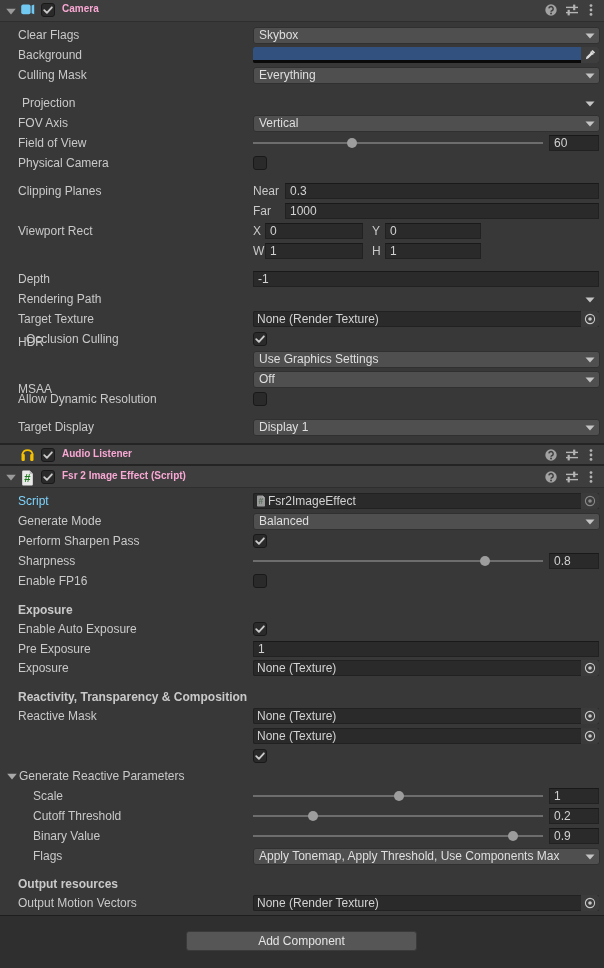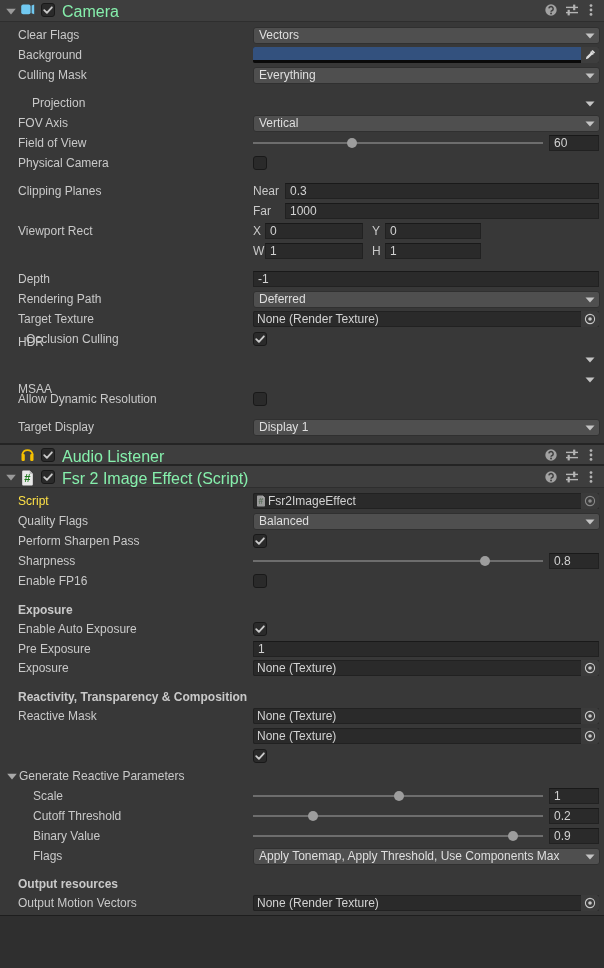--- a/index.html
+++ b/index.html
@@ -1,21 +1,21 @@
 <!DOCTYPE html>
 <html><head><meta charset="utf-8"><style>
 html,body{margin:0;padding:0;}
 body{width:604px;height:968px;background:#383838;font-family:"Liberation Sans",sans-serif;font-size:12px;color:#c9c9c9;overflow:hidden;}
 .abs{position:absolute;}
 #root{position:relative;width:604px;height:968px;background:#383838;}
 .hdr{position:absolute;left:0;width:604px;background:#3e3e3e;}
-.htitle{position:absolute;left:62px;font-weight:normal;color:#86efac;font-size:16px;}
+.htitle{position:absolute;left:62px;font-weight:bold;color:#f9a8d4;font-size:10px;}
 .lbl{position:absolute;height:16px;line-height:16px;color:#c9c9c9;white-space:nowrap;}
 .bold{font-weight:bold;}
-.dis{color:#fde047;}
+.dis{color:#7dd3fc;}
 .dd{position:absolute;left:253px;width:340px;height:15px;background:#4f4f4f;border:1px solid #303030;border-radius:3px;line-height:15px;color:#dfdfdf;padding-left:5px;box-sizing:content-box;white-space:nowrap;overflow:hidden;}
 .inp{position:absolute;height:14px;background:#2a2a2a;border:1px solid #212121;border-top-color:#191919;border-radius:0;line-height:14px;color:#d2d2d2;padding-left:4px;white-space:nowrap;}
 .obj{position:absolute;height:16px;background:#2a2a2a;border-radius:2px;box-shadow:inset 0 0 0 1px #212121;color:#d2d2d2;line-height:16px;white-space:nowrap;overflow:hidden;}
 .objbtn{position:absolute;right:0;top:0;width:18px;height:16px;background:#3b3b3b;border-radius:0 2px 2px 0;}
 .chk{position:absolute;width:12px;height:12px;background:#2a2a2a;border:1px solid #191919;border-radius:3px;}
 .track{position:absolute;height:2px;background:#6d6d6d;}
 .knob{position:absolute;width:10px;height:10px;border-radius:50%;background:#9d9d9d;}
 .sep{position:absolute;left:0;width:604px;background:#242424;}
 </style></head><body>
 <div id="root">
@@ -46,40 +46,40 @@
       </g>
       <rect x="8.1" y="1.6" width="2.2" height="5.6" fill="#b4b4b4"></rect>
       <rect x="2.6" y="6.8" width="2.2" height="5.6" fill="#b4b4b4"></rect>
     </svg>
     <svg class="abs" style="left:588px;top:3px" width="6" height="14" viewBox="0 0 6 14">
       <circle cx="3" cy="2.6" r="1.4" fill="#b4b4b4"></circle>
       <circle cx="3" cy="7" r="1.4" fill="#b4b4b4"></circle>
       <circle cx="3" cy="11.4" r="1.4" fill="#b4b4b4"></circle>
     </svg>
 <div class="lbl " style="left:18px;top:27px">Clear Flags</div>
-<div class="dd" style="top:27px">Vectors</div>
+<div class="dd" style="top:27px">Skybox</div>
 <svg class="abs" style="left:585px;top:33px" width="10" height="6" viewBox="0 0 10 6">
       <path d="M0.5 0.5 H9.5 L5 5.5 Z" fill="#c4c4c4"></path>
     </svg>
 <div class="lbl " style="left:18px;top:47px">Background</div>
 <div class="abs" style="left:253px;top:47px;width:346px;height:16px;border-radius:2px;overflow:hidden;box-shadow:inset 0 0 0 1px #212121">
 <div class="abs" style="left:0;top:0;width:328px;height:13px;background:#33517e"></div>
 <div class="abs" style="left:0;top:13px;width:328px;height:3px;background:#0a0a0a"></div>
 <div class="abs" style="left:328px;top:0;width:18px;height:16px;background:#3e3e3e"></div>
 <svg class="abs" style="left:331px;top:2px" width="12" height="12" viewBox="0 0 12 12">
         <path d="M7.2 2.1 L9.9 4.8 L8.8 5.9 L8.3 5.4 L4.2 9.5 L1.8 10.2 L2.5 7.8 L6.6 3.7 L6.1 3.2 Z" fill="#dcdcdc"></path>
         <path d="M8.6 0.9 L11.1 3.4 L9.9 4.6 L7.4 2.1 Z" fill="#dcdcdc"></path>
       </svg>
 </div>
 <div class="lbl " style="left:18px;top:67px">Culling Mask</div>
 <div class="dd" style="top:67px">Everything</div>
 <svg class="abs" style="left:585px;top:73px" width="10" height="6" viewBox="0 0 10 6">
       <path d="M0.5 0.5 H9.5 L5 5.5 Z" fill="#c4c4c4"></path>
     </svg>
-<div class="lbl " style="left:32px;top:95px">Projection</div>
+<div class="lbl " style="left:22px;top:95px">Projection</div>
 <svg class="abs" style="left:585px;top:101px" width="10" height="6" viewBox="0 0 10 6">
       <path d="M0.5 0.5 H9.5 L5 5.5 Z" fill="#c4c4c4"></path>
     </svg>
 <div class="lbl " style="left:18px;top:115px">FOV Axis</div>
 <div class="dd" style="top:115px">Vertical</div>
 <svg class="abs" style="left:585px;top:121px" width="10" height="6" viewBox="0 0 10 6">
       <path d="M0.5 0.5 H9.5 L5 5.5 Z" fill="#c4c4c4"></path>
     </svg>
 <div class="lbl " style="left:18px;top:135px">Field of View</div>
 <div class="track" style="left:253px;top:142px;width:290px"></div>
@@ -97,45 +97,46 @@
 <div class="inp" style="left:265px;top:223px;width:92px;padding-left:4px">0</div>
 <div class="lbl " style="left:372px;top:223px">Y</div>
 <div class="inp" style="left:385px;top:223px;width:90px;padding-left:4px">0</div>
 <div class="lbl " style="left:253px;top:243px">W</div>
 <div class="inp" style="left:265px;top:243px;width:92px;padding-left:4px">1</div>
 <div class="lbl " style="left:372px;top:243px">H</div>
 <div class="inp" style="left:385px;top:243px;width:90px;padding-left:4px">1</div>
 <div class="lbl " style="left:18px;top:271px">Depth</div>
 <div class="inp" style="left:253px;top:271px;width:340px;padding-left:4px">-1</div>
 <div class="lbl " style="left:18px;top:291px">Rendering Path</div>
-<div class="dd" style="top:291px">Deferred</div>
 <svg class="abs" style="left:585px;top:297px" width="10" height="6" viewBox="0 0 10 6">
       <path d="M0.5 0.5 H9.5 L5 5.5 Z" fill="#c4c4c4"></path>
     </svg>
 <div class="lbl " style="left:18px;top:311px">Target Texture</div>
 <div class="obj" style="left:253px;top:311px;width:346px">
       <div style="position:relative;width:100%;height:100%">
         <span style="position:absolute;left:4px;top:0;">None (Render Texture)</span>
         <div class="objbtn"></div>
       </div>
     </div>
 <svg class="abs" style="left:583px;top:312px" width="14" height="14" viewBox="0 0 14 14">
       <circle cx="7" cy="7" r="4.6" fill="none" stroke="#c8c8c8" stroke-width="1.1"></circle>
       <circle cx="7" cy="7" r="1.8" fill="#c8c8c8"></circle>
     </svg>
 <div class="lbl " style="left:26px;top:331px">Occlusion Culling</div>
 <div class="chk" style="left:253px;top:332px"></div>
 <svg class="abs" style="left:253px;top:332px" width="14" height="14" viewBox="0 0 14 14">
       <path d="M3.2 7.2 L5.9 9.9 L10.9 4.3" fill="none" stroke="#c9c9c9" stroke-width="1.8" stroke-linecap="round" stroke-linejoin="round"></path>
     </svg>
 <div class="lbl " style="left:18px;top:334px">HDR</div>
+<div class="dd" style="top:351px">Use Graphics Settings</div>
 <svg class="abs" style="left:585px;top:357px" width="10" height="6" viewBox="0 0 10 6">
       <path d="M0.5 0.5 H9.5 L5 5.5 Z" fill="#c4c4c4"></path>
     </svg>
 <div class="lbl " style="left:18px;top:381px">MSAA</div>
+<div class="dd" style="top:371px">Off</div>
 <svg class="abs" style="left:585px;top:377px" width="10" height="6" viewBox="0 0 10 6">
       <path d="M0.5 0.5 H9.5 L5 5.5 Z" fill="#c4c4c4"></path>
     </svg>
 <div class="lbl " style="left:18px;top:391px">Allow Dynamic Resolution</div>
 <div class="chk" style="left:253px;top:392px"></div>
 <div class="lbl " style="left:18px;top:419px">Target Display</div>
 <div class="dd" style="top:419px">Display 1</div>
 <svg class="abs" style="left:585px;top:425px" width="10" height="6" viewBox="0 0 10 6">
       <path d="M0.5 0.5 H9.5 L5 5.5 Z" fill="#c4c4c4"></path>
     </svg>
@@ -212,21 +213,21 @@
           <path d="M8 0.5 L11 3.5 H8 Z" fill="#b5b5b5"></path>
           <text x="5.8" y="11.6" font-size="10.5" font-weight="bold" fill="#5a6e5a" text-anchor="middle" font-family="Liberation Sans,sans-serif">#</text>
         </svg>
         <div class="objbtn"></div>
       </div>
     </div>
 <svg class="abs" style="left:583px;top:494px" width="14" height="14" viewBox="0 0 14 14">
       <circle cx="7" cy="7" r="4.6" fill="none" stroke="#8a8a8a" stroke-width="1.1"></circle>
       <circle cx="7" cy="7" r="1.8" fill="#8a8a8a"></circle>
     </svg>
-<div class="lbl " style="left:18px;top:513px">Quality Flags</div>
+<div class="lbl " style="left:18px;top:513px">Generate Mode</div>
 <div class="dd" style="top:513px">Balanced</div>
 <svg class="abs" style="left:585px;top:519px" width="10" height="6" viewBox="0 0 10 6">
       <path d="M0.5 0.5 H9.5 L5 5.5 Z" fill="#c4c4c4"></path>
     </svg>
 <div class="lbl " style="left:18px;top:533px">Perform Sharpen Pass</div>
 <div class="chk" style="left:253px;top:534px"></div>
 <svg class="abs" style="left:253px;top:534px" width="14" height="14" viewBox="0 0 14 14">
       <path d="M3.2 7.2 L5.9 9.9 L10.9 4.3" fill="none" stroke="#c9c9c9" stroke-width="1.8" stroke-linecap="round" stroke-linejoin="round"></path>
     </svg>
 <div class="lbl " style="left:18px;top:553px">Sharpness</div>
@@ -308,12 +309,13 @@
         <span style="position:absolute;left:4px;top:0;">None (Render Texture)</span>
         <div class="objbtn"></div>
       </div>
     </div>
 <svg class="abs" style="left:583px;top:896px" width="14" height="14" viewBox="0 0 14 14">
       <circle cx="7" cy="7" r="4.6" fill="none" stroke="#c8c8c8" stroke-width="1.1"></circle>
       <circle cx="7" cy="7" r="1.8" fill="#c8c8c8"></circle>
     </svg>
 <div class="sep" style="top:915px;height:1px;background:#1e1e1e"></div>
 <div class="abs" style="left:0;top:916px;width:604px;height:52px;background:#2f2f2f"></div>
+<div class="abs" style="left:186px;top:931px;width:229px;height:18px;background:#565656;border:1px solid #3a3a3a;border-radius:3px;text-align:center;line-height:18px;color:#e4e4e4">Add Component</div>
 </div>
 </body></html>

